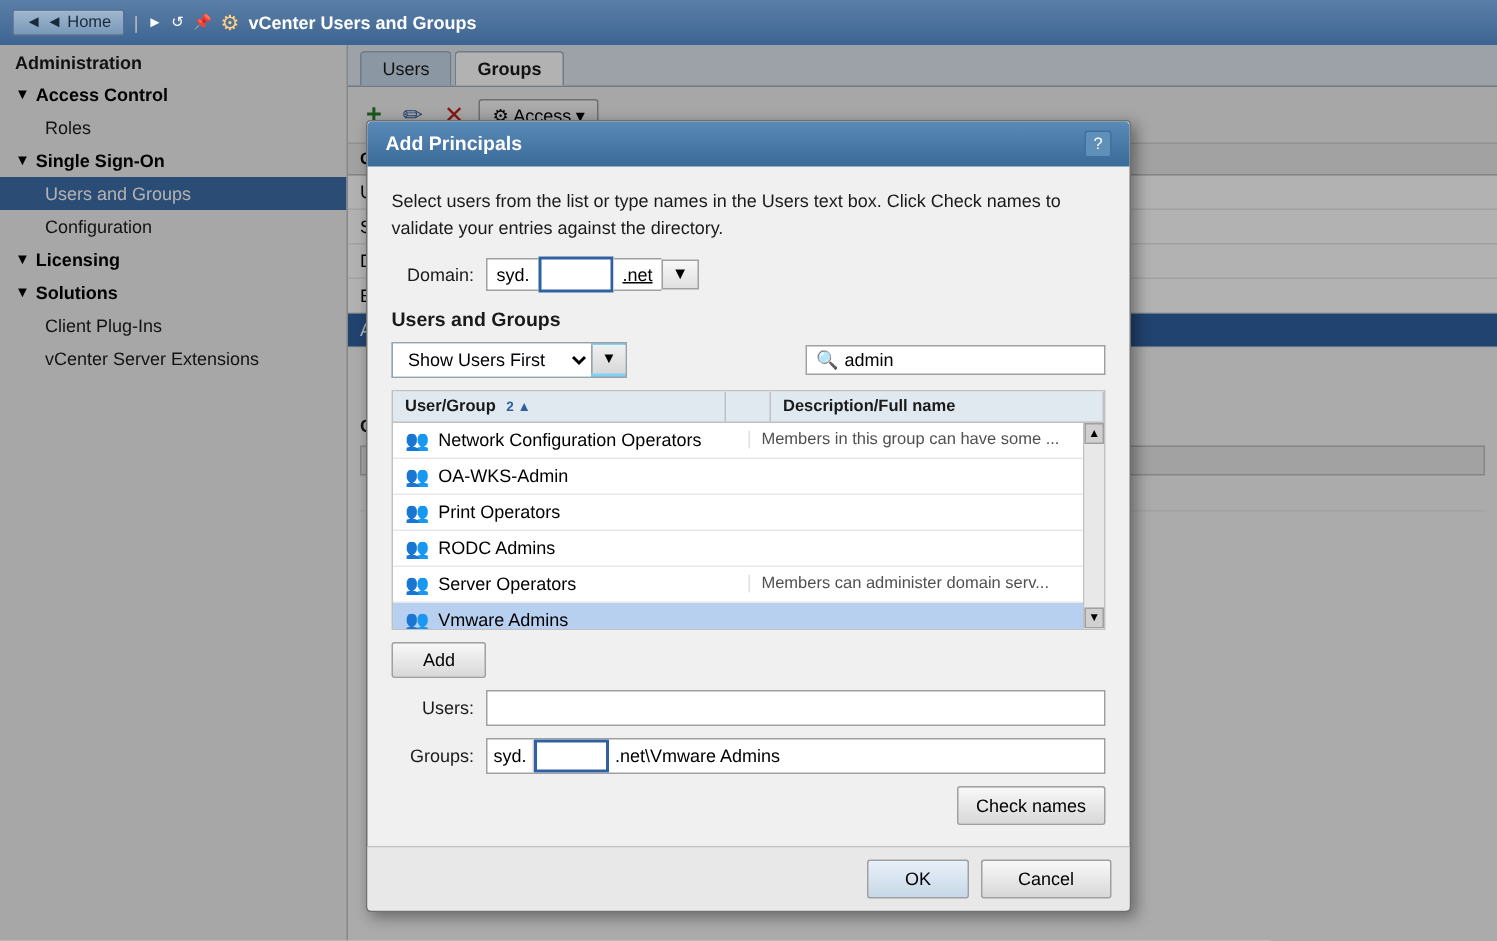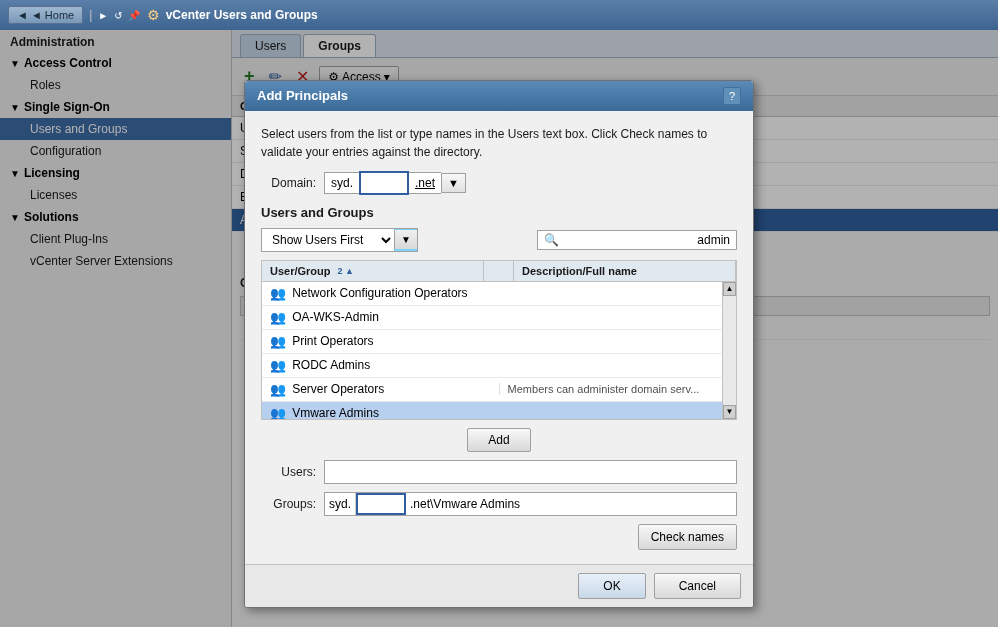--- a/index.html
+++ b/index.html
@@ -60,39 +60,39 @@
     .domain-suffix { background: white; border: 1px solid #a0a0a0; padding: 3px 6px; font-size: 12px; border-left: none; border-right: none; text-decoration: underline; }
     .domain-dropdown { background: linear-gradient(to bottom, #f8f8f8, #e0e0e0); border: 1px solid #a0a0a0; padding: 3px 6px; cursor: pointer; font-size: 11px; }
 
     .modal-section-title { font-weight: bold; font-size: 13px; color: #1a1a1a; margin-bottom: 8px; }
 
     .filter-bar { display: flex; align-items: center; gap: 8px; margin-bottom: 8px; }
     .filter-dropdown { display: flex; align-items: center; border: 1px solid #a0a0a0; background: #7dd3fc; }
     .filter-dropdown select { border: none; background: white; padding: 3px 6px; font-size: 12px; outline: none; cursor: pointer; }
     .filter-dropdown-arrow { background: linear-gradient(to bottom, #f0f0f0, #d8d8d8); border-left: 1px solid #a0a0a0; padding: 4px 6px; font-size: 10px; cursor: pointer; }
     .search-box { display: flex; align-items: center; border: 1px solid #a0a0a0; background: white; padding: 2px 6px; gap: 4px; flex: 1; max-width: 200px; margin-left: auto; }
-    .search-box input { border: none; outline: none; font-size: 12px; width: 100%; text-align: right; }
+    .search-box input { border: none; outline: none; font-size: 12px; width: 100%; }
     .search-icon { color: #6080a0; font-size: 12px; }
 
     
     .results-table { border: 1px solid #c0c0c0; background: white; height: 160px; overflow: hidden; display: flex; flex-direction: column; }
     .results-header { display: grid; grid-template-columns: 1fr 16px 1fr; background: #e0e8f0; border-bottom: 1px solid #c0c0c0; }
     .results-header .col { padding: 4px 8px; font-size: 11px; font-weight: bold; color: #1a1a1a; border-right: 1px solid #c0c0c0; display: flex; align-items: center; gap: 3px; }
     .results-body { flex: 1; overflow-y: auto; display: flex; }
     .results-list { flex: 1; overflow-y: auto; }
     .results-scrollbar { width: 14px; background: #f0f0f0; border-left: 1px solid #c0c0c0; display: flex; flex-direction: column; }
     .scrollbar-up, .scrollbar-down { background: #d0d0d0; border: 1px solid #a0a0a0; height: 14px; display: flex; align-items: center; justify-content: center; cursor: pointer; font-size: 8px; }
     .scrollbar-track { flex: 1; background: #e8e8e8; }
     .result-row { display: flex; align-items: center; padding: 4px 8px; border-bottom: 1px solid #e8e8e8; cursor: pointer; font-size: 12px; }
     .result-row.selected { background: #b8d0f0; }
     .result-icon { color: #4070c0; font-size: 13px; margin-right: 6px; }
     .result-name { flex: 1; }
     .result-desc { flex: 1; color: #505050; font-size: 11px; padding-left: 8px; border-left: 1px solid #e0e0e0; }
 
-    .add-btn-row { display: flex; justify-content: center; margin: 8px 0; }
+    .add-btn-row { display: flex; justify-content: flex-start; margin: 8px 0; }
     .add-btn { background: linear-gradient(to bottom, #f8f8f8, #d8d8d8); border: 1px solid #a0a0a0; padding: 4px 20px; font-size: 12px; cursor: pointer; border-radius: 2px; }
 
     .input-row { display: flex; align-items: center; gap: 8px; margin-bottom: 8px; }
     .input-field { flex: 1; border: 1px solid #a0a0a0; padding: 4px 6px; font-size: 12px; background: white; outline: none; }
 
     .modal-footer { background: #e8e8e8; border-top: 1px solid #c0c0c0; padding: 8px 12px; display: flex; align-items: center; justify-content: flex-end; gap: 8px; border-radius: 0 0 3px 3px; }
     .footer-btn { background: linear-gradient(to bottom, #f8f8f8, #d8d8d8); border: 1px solid #a0a0a0; padding: 5px 24px; font-size: 12px; cursor: pointer; border-radius: 2px; }
     .footer-btn.primary { background: linear-gradient(to bottom, #e8f0f8, #c8d8e8); }
     .check-names-btn { background: linear-gradient(to bottom, #f8f8f8, #d8d8d8); border: 1px solid #a0a0a0; padding: 5px 12px; font-size: 12px; cursor: pointer; border-radius: 2px; margin-left: 28px; }
   </style>
@@ -133,23 +133,20 @@
       <span>Users and Groups</span>
     </div>
     <div class="sidebar-item indent2">
       <span>Configuration</span>
     </div>
 
     <div class="sidebar-group">
       <span class="arrow">▼</span>
       <span>Licensing</span>
     </div>
-    <div class="sidebar-item indent2">
-      <span>Licenses</span>
-    </div>
 
     <div class="sidebar-group">
       <span class="arrow">▼</span>
       <span>Solutions</span>
     </div>
     <div class="sidebar-item indent2">
       <span>Client Plug-Ins</span>
     </div>
     <div class="sidebar-item indent2">
       <span>vCenter Server Extensions</span>
@@ -242,20 +239,21 @@
               <span style="margin-left:4px; font-size:9px; color:#3060a0;">2 ▲</span>
             </div>
             <div class="col" style="border-right:1px solid #c0c0c0;"></div>
             <div class="col">Description/Full name</div>
           </div>
           <div class="results-body">
             <div class="results-list">
               <div class="result-row">
                 <span class="result-icon">👥</span>
                 <span class="result-name">Network Configuration Operators</span>
+                <span class="result-desc">Members in this group can have some ...</span>
               </div>
               <div class="result-row">
                 <span class="result-icon">👥</span>
                 <span class="result-name">OA-WKS-Admin</span>
                 <span class="result-desc"></span>
               </div>
               <div class="result-row">
                 <span class="result-icon">👥</span>
                 <span class="result-name">Print Operators</span>
               </div>

